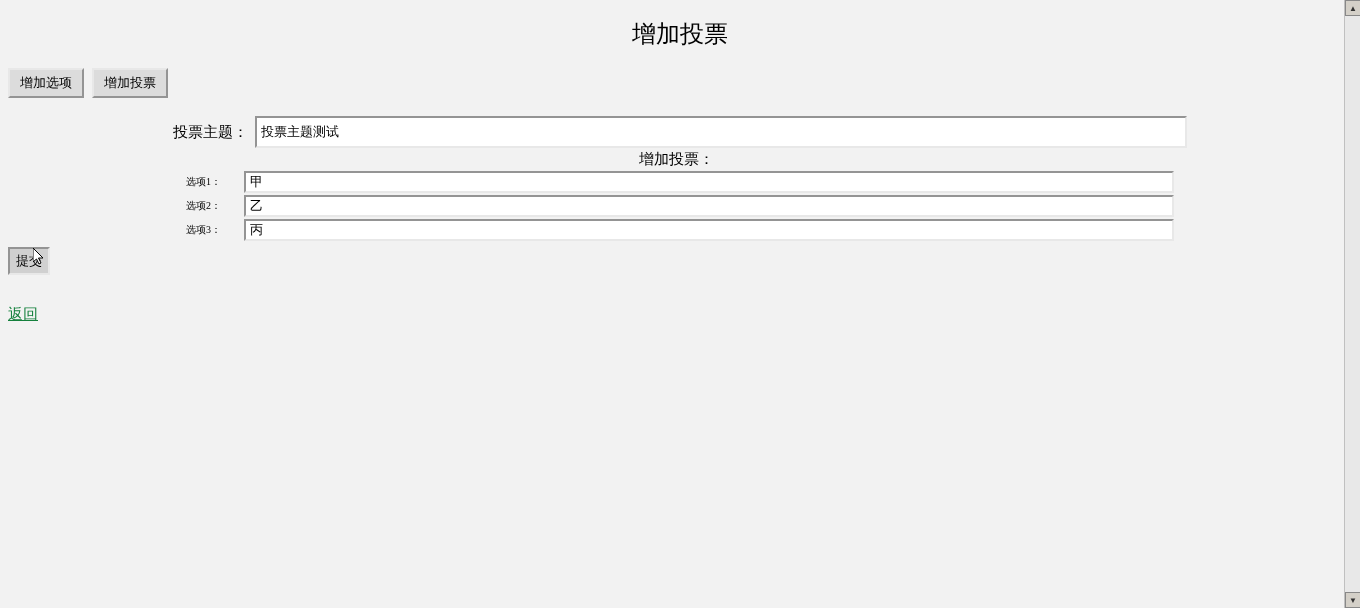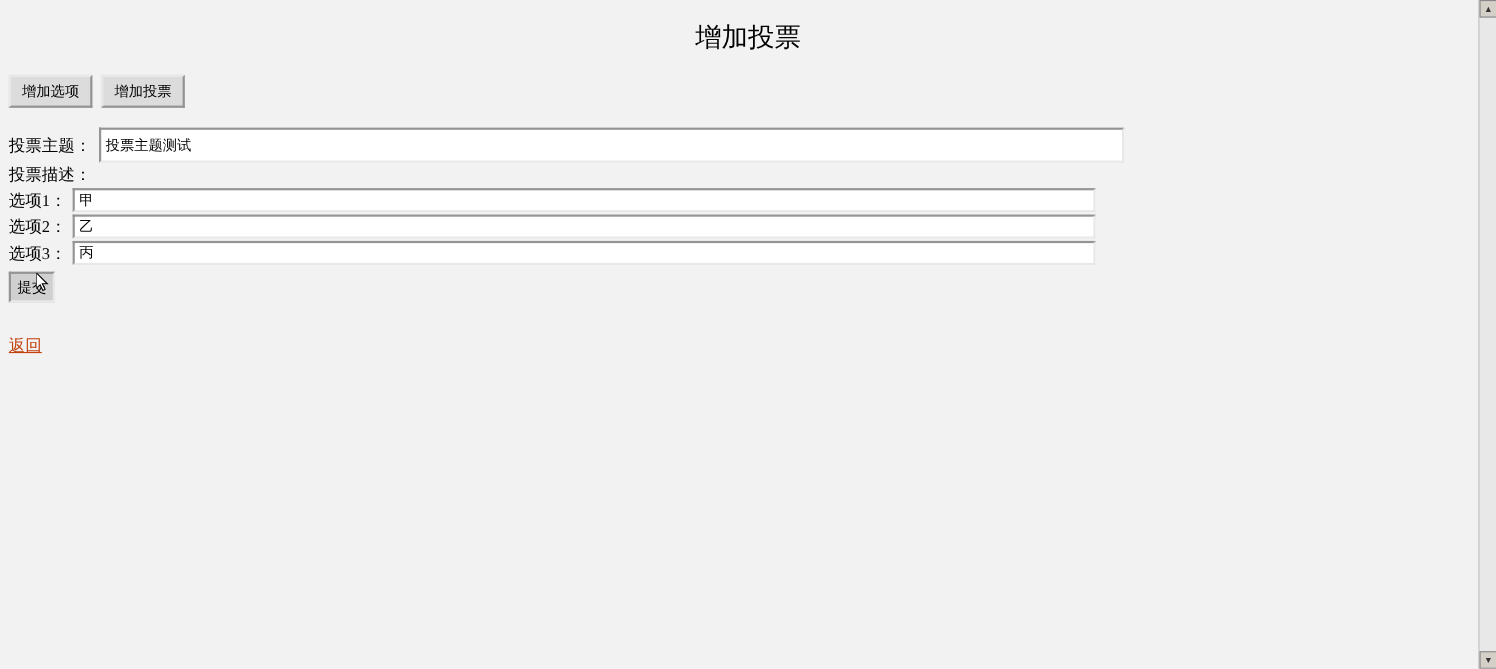--- a/index.html
+++ b/index.html
@@ -31,29 +31,30 @@
       padding: 4px 10px;
       background-color: #dcdcdc;
       border: 2px outset #e8e8e8;
       cursor: pointer;
       margin-right: 4px;
     }
     .form-row {
       display: flex;
       align-items: center;
       margin-bottom: 2px;
+      justify-content: center;
     }
     .form-label {
       width: 82px;
       font-size: 15px;
       flex-shrink: 0;
     }
     .option-label {
       width: 58px;
-      font-size: 15px;
+      font-size: 10px;
       flex-shrink: 0;
     }
     .wide-input {
       width: 932px;
       height: 22px;
       padding: 14px 4px;
       font-family: SimSun, "宋体", serif;
       font-size: 13px;
       border: 2px inset #e8e8e8;
       background: #fff;
@@ -74,21 +75,21 @@
       font-family: SimSun, "宋体", serif;
       font-size: 13px;
       padding: 3px 6px;
       background-color: #d0d0d0;
       border: 2px inset #e8e8e8;
       cursor: pointer;
     }
     .back-link {
       display: inline-block;
       margin-top: 30px;
-      color: #c2410c;
+      color: #15803d;
       text-decoration: underline;
       font-size: 15px;
       cursor: pointer;
     }
     .scrollbar {
       position: absolute;
       right: 0;
       top: 0;
       width: 16px;
       height: 100%;
@@ -132,21 +133,21 @@
   <button class="btn">增加选项</button>
   <button class="btn">增加投票</button>
 </div>
 
 <div class="form-row">
   <span class="form-label">投票主题：</span>
   <input type="text" class="wide-input" value="投票主题测试" style="">
 </div>
 
 <div class="form-row">
-  <span class="form-label">投票描述：</span>
+  <span class="form-label">增加投票：</span>
 </div>
 
 <div class="form-row">
   <span class="option-label">选项1：</span>
   <input type="text" class="option-input" value="甲" style="">
 </div>
 
 <div class="form-row">
   <span class="option-label">选项2：</span>
   <input type="text" class="option-input" value="乙" style="">

